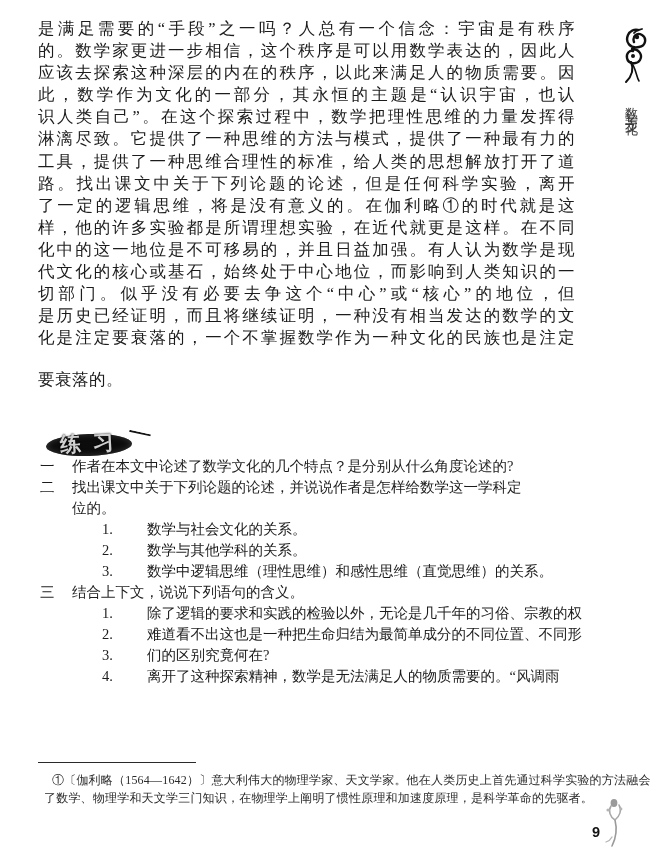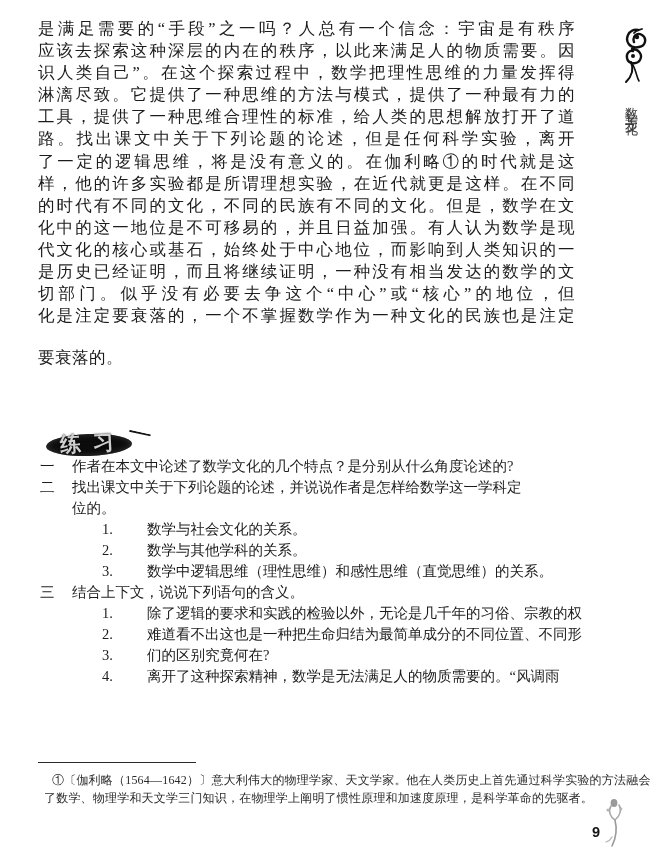--- a/index.html
+++ b/index.html
@@ -74,32 +74,33 @@
     font-family:"Liberation Sans","DejaVu Sans",sans-serif;
   }
 </style>
 </head>
 <body>
 
 <div class="page">
 
   <div class="body-text">
     <div class="bline">是满足需要的“手段”之一吗？人总有一个信念：宇宙是有秩序</div>
+    <div class="bline">的。数学家更进一步相信，这个秩序是可以用数学表达的，因此人</div>
     <div class="bline">应该去探索这种深层的内在的秩序，以此来满足人的物质需要。因</div>
+    <div class="bline">此，数学作为文化的一部分，其永恒的主题是“认识宇宙，也认</div>
     <div class="bline">识人类自己”。在这个探索过程中，数学把理性思维的力量发挥得</div>
     <div class="bline">淋漓尽致。它提供了一种思维的方法与模式，提供了一种最有力的</div>
     <div class="bline">工具，提供了一种思维合理性的标准，给人类的思想解放打开了道</div>
     <div class="bline">路。找出课文中关于下列论题的论述，但是任何科学实验，离开</div>
     <div class="bline">了一定的逻辑思维，将是没有意义的。在伽利略①的时代就是这</div>
     <div class="bline">样，他的许多实验都是所谓理想实验，在近代就更是这样。在不同</div>
-    <div class="bline">的时代有不同的文化，不同的民族有不同的文化。但是，数学在文</div>
     <div class="bline">化中的这一地位是不可移易的，并且日益加强。有人认为数学是现</div>
     <div class="bline">代文化的核心或基石，始终处于中心地位，而影响到人类知识的一</div>
+    <div class="bline">切部门。似乎没有必要去争这个“中心”或“核心”的地位，但</div>
     <div class="bline">是历史已经证明，而且将继续证明，一种没有相当发达的数学的文</div>
-    <div class="bline">切部门。似乎没有必要去争这个“中心”或“核心”的地位，但</div>
     <div class="bline">化是注定要衰落的，一个不掌握数学作为一种文化的民族也是注定</div>
     <div class="bline last">要衰落的。</div>
   </div>
 
   <div class="ex-header">
     <div class="swoosh"></div>
     <div class="swoosh-tail"></div>
     <div class="ex-title">练习</div>
   </div>
 

